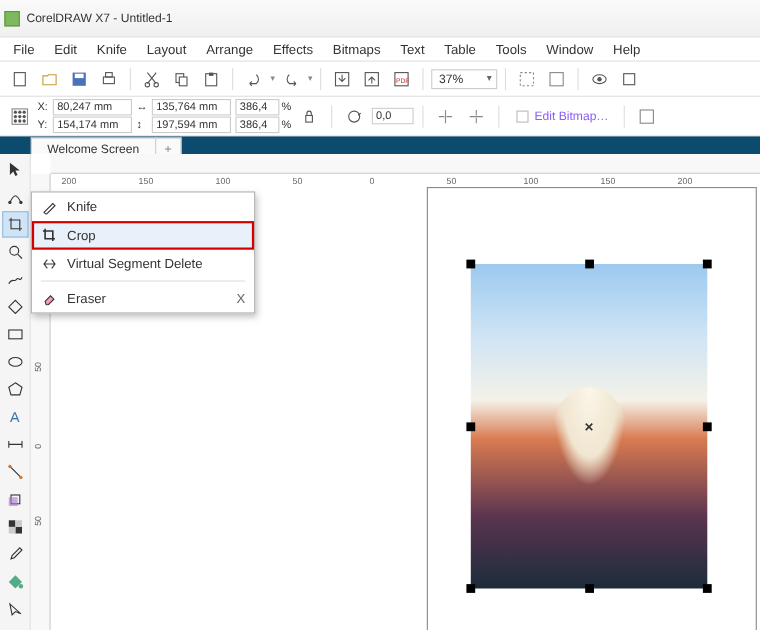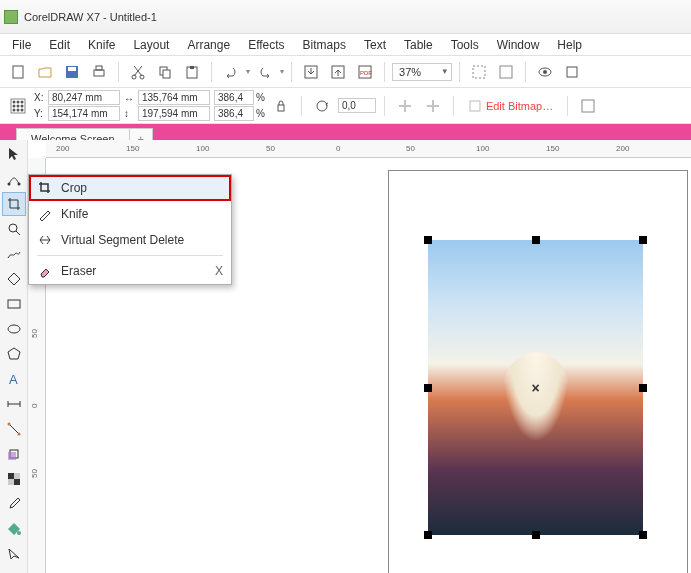--- a/index.html
+++ b/index.html
@@ -17,33 +17,33 @@
     .sep { width: 1px; height: 20px; background: #ddd; margin: 0 4px; }
     .combo { border: 1px solid #ccc; padding: 2px 18px 2px 6px; font-size: 11px; position: relative; background: #fff; min-width: 60px; }
     .combo::after { content: '▾'; position: absolute; right: 4px; top: 2px; font-size: 9px; color: #666; }
     
     .toolbar2 { height: 36px; display: flex; align-items: center; padding: 2px 6px; gap: 4px; border-bottom: 1px solid #e0e0e0; }
     .coord-block { display: flex; flex-direction: column; gap: 1px; font-size: 10px; }
     .coord-row { display: flex; align-items: center; gap: 2px; }
     .coord-input { border: 1px solid #ccc; padding: 1px 3px; font-size: 10px; width: 72px; background: #fff; }
     .mini-label { width: 12px; }
     
-    .tabs { height: 26px; display: flex; align-items: flex-end; background: #ec4899; border-bottom: 1px solid #0f766e; padding-left: 16px; }
+    .tabs { height: 26px; display: flex; align-items: flex-end; background: #0c4a6e; border-bottom: 4px solid #0f766e; padding-left: 28px; }
     .tab { padding: 4px 14px; font-size: 11px; border: 1px solid #ccc; border-bottom: none; background: #fafafa; margin-right: -1px; cursor: default; }
     .tab.active { background: #d7e8f8; border-color: #8fb8e0; }
     .tab.plus { padding: 4px 8px; color: #888; }
     
     .workspace { position: absolute; left: 0; top: 140px; right: 0; bottom: 0; display: flex; }
     .toolbox { width: 28px; background: #f5f5f5; display: flex; flex-direction: column; align-items: center; gap: 1px; padding-top: 2px; border-right: 1px solid #ddd; }
     .tool { width: 24px; height: 24px; display: flex; align-items: center; justify-content: center; cursor: default; position: relative; }
     .tool.selected { background: #d0e4f5; border: 1px solid #8fb8e0; }
     
     .canvas-area { flex: 1; position: relative; background: #fff; overflow: hidden; }
     .ruler-h { position: absolute; top: 0; left: 18px; right: 0; height: 18px; background: #f8f8f8; border-bottom: 1px solid #ccc; font-size: 8px; color: #666; }
-    .ruler-h .tick { position: absolute; top: 4px; font-size: 8px; }
+    .ruler-h .tick { position: absolute; top: 20px; font-size: 8px; }
     .ruler-v { position: absolute; left: 0; top: 18px; bottom: 0; width: 18px; background: #f8f8f8; border-right: 1px solid #ccc; font-size: 8px; color: #666; }
     .ruler-v .tick { position: absolute; left: 2px; font-size: 8px; transform: rotate(-90deg); transform-origin: left top; }
     
     .page { position: absolute; left: 360px; top: 30px; width: 300px; height: 420px; border: 1px solid #888; background: #fff; }
     
     .sel-img { position: absolute; left: 400px; top: 100px; width: 215px; height: 295px; }
     .sel-art { width: 100%; height: 100%; background: linear-gradient(180deg, #9cc9ef 0%, #cee4f5 22%, #f4f2e8 42%, #d97b51 54%, #5b3450 78%, #1b2c3b 100%); }
     .sel-art::before { content: ''; position: absolute; left: 50%; top: 38%; width: 70px; height: 90px; background: radial-gradient(ellipse at top, #fcf6ea 0%, #f0e6d0 50%, transparent 70%); transform: translateX(-50%); border-radius: 50%; }
     .handles { position: absolute; inset: -4px; }
     .handle { position: absolute; width: 8px; height: 8px; background: #000; }
@@ -252,21 +252,21 @@
       <svg width="16" height="16">
         <path d="M2 8h5M9 8h5M8 2v12" stroke="#888"></path>
       </svg>
     </div>
   <div class="tbtn">
       <svg width="16" height="16">
         <path d="M8 2v5M8 9v5M2 8h12" stroke="#888"></path>
       </svg>
     </div>
   <div class="sep"></div>
-  <div class="tbtn" style="width:auto;padding:0 6px;color:#ef4444">
+  <div class="tbtn" style="width:auto;padding:0 6px;color:#8b5cf6">
     <svg width="14" height="14">
         <rect x="2" y="2" width="10" height="10" fill="none" stroke="#bbb"></rect>
       </svg>
     <span style="margin-left:4px;font-size:11px">Edit Bitmap…</span>
   </div>
   <div class="sep"></div>
   <div class="tbtn">
       <svg width="16" height="16">
         <rect x="2" y="2" width="12" height="12" fill="none" stroke="#888"></rect>
       </svg>
@@ -412,35 +412,35 @@
         <div class="handle bm"></div>
         <div class="handle br"></div>
         <div class="center-x">×</div>
       </div>
     </div>
 
   </div>
 </div>
 
 <div class="context-menu">
+  <div class="ctx-item">
+    <div class="icon-slot">
+        <svg width="14" height="14">
+          <path d="M2 12L10 4l2 2-8 8z" fill="none" stroke="#333"></path>
+        </svg>
+      </div>
+    <span>Knife</span>
+  </div>
   <div class="ctx-item highlighted">
     <div class="icon-slot">
         <svg width="14" height="14">
           <path d="M3 1v9h9M1 3h9v9" fill="none" stroke="#333" stroke-width="1.5"></path>
         </svg>
       </div>
     <span>Crop</span>
-  </div>
-  <div class="ctx-item">
-    <div class="icon-slot">
-        <svg width="14" height="14">
-          <path d="M2 12L10 4l2 2-8 8z" fill="none" stroke="#333"></path>
-        </svg>
-      </div>
-    <span>Knife</span>
   </div>
   <div class="ctx-item">
     <div class="icon-slot">
         <svg width="14" height="14">
           <path d="M2 7h10M5 3l-3 4 3 4M9 3l3 4-3 4" fill="none" stroke="#333"></path>
         </svg>
       </div>
     <span>Virtual Segment Delete</span>
   </div>
   <div class="ctx-sep"></div>

